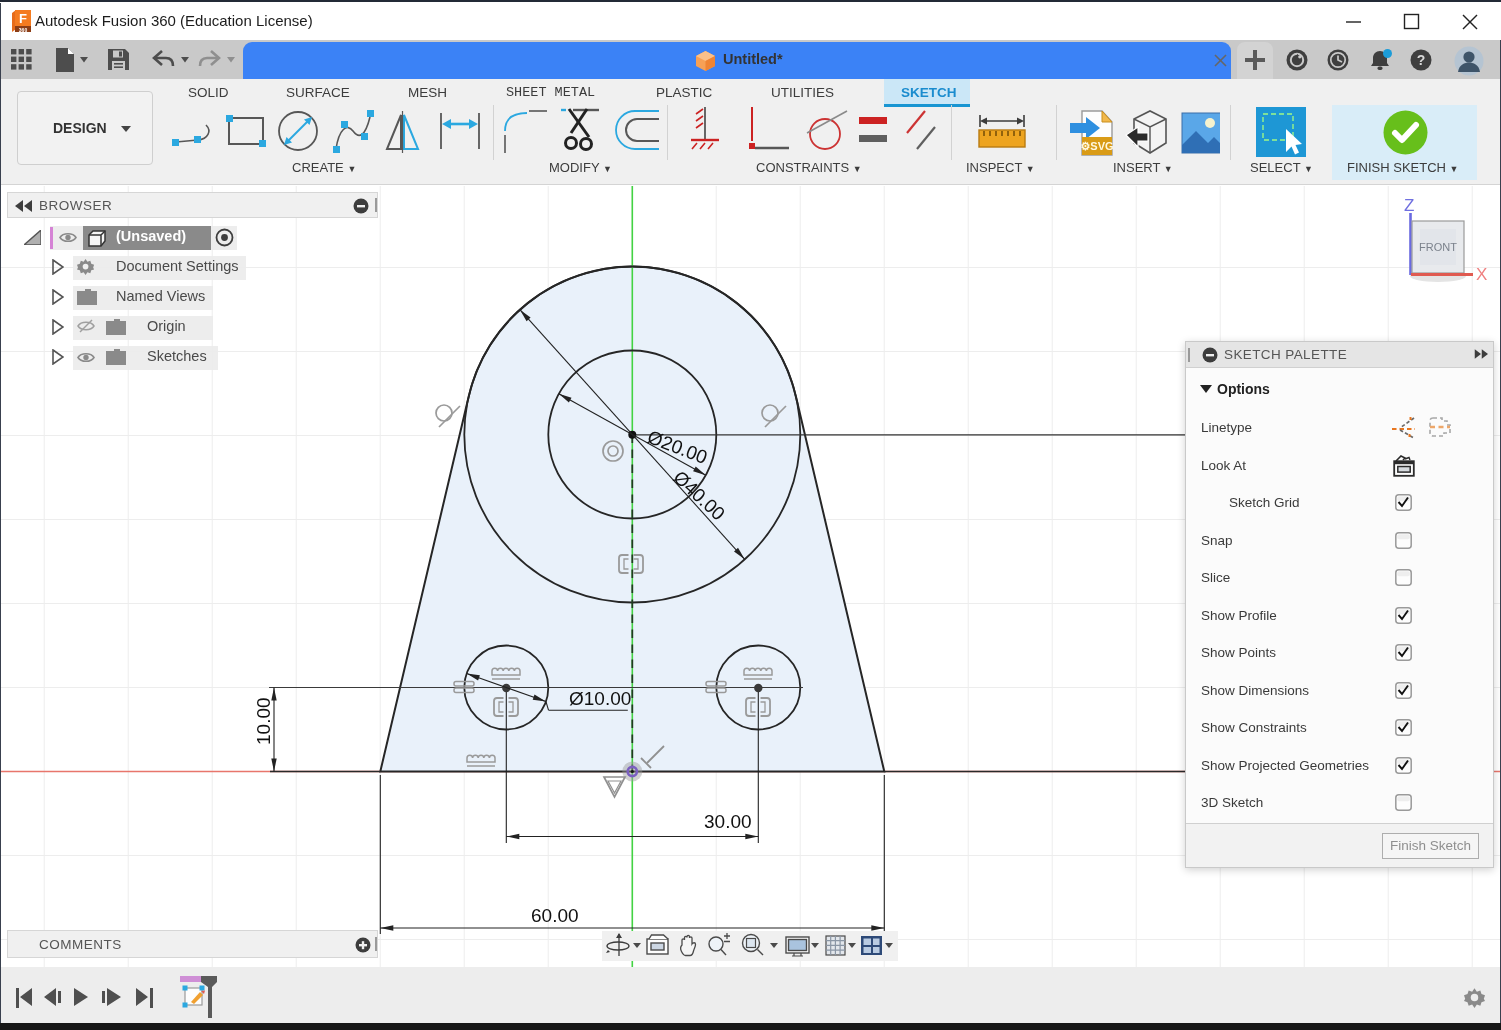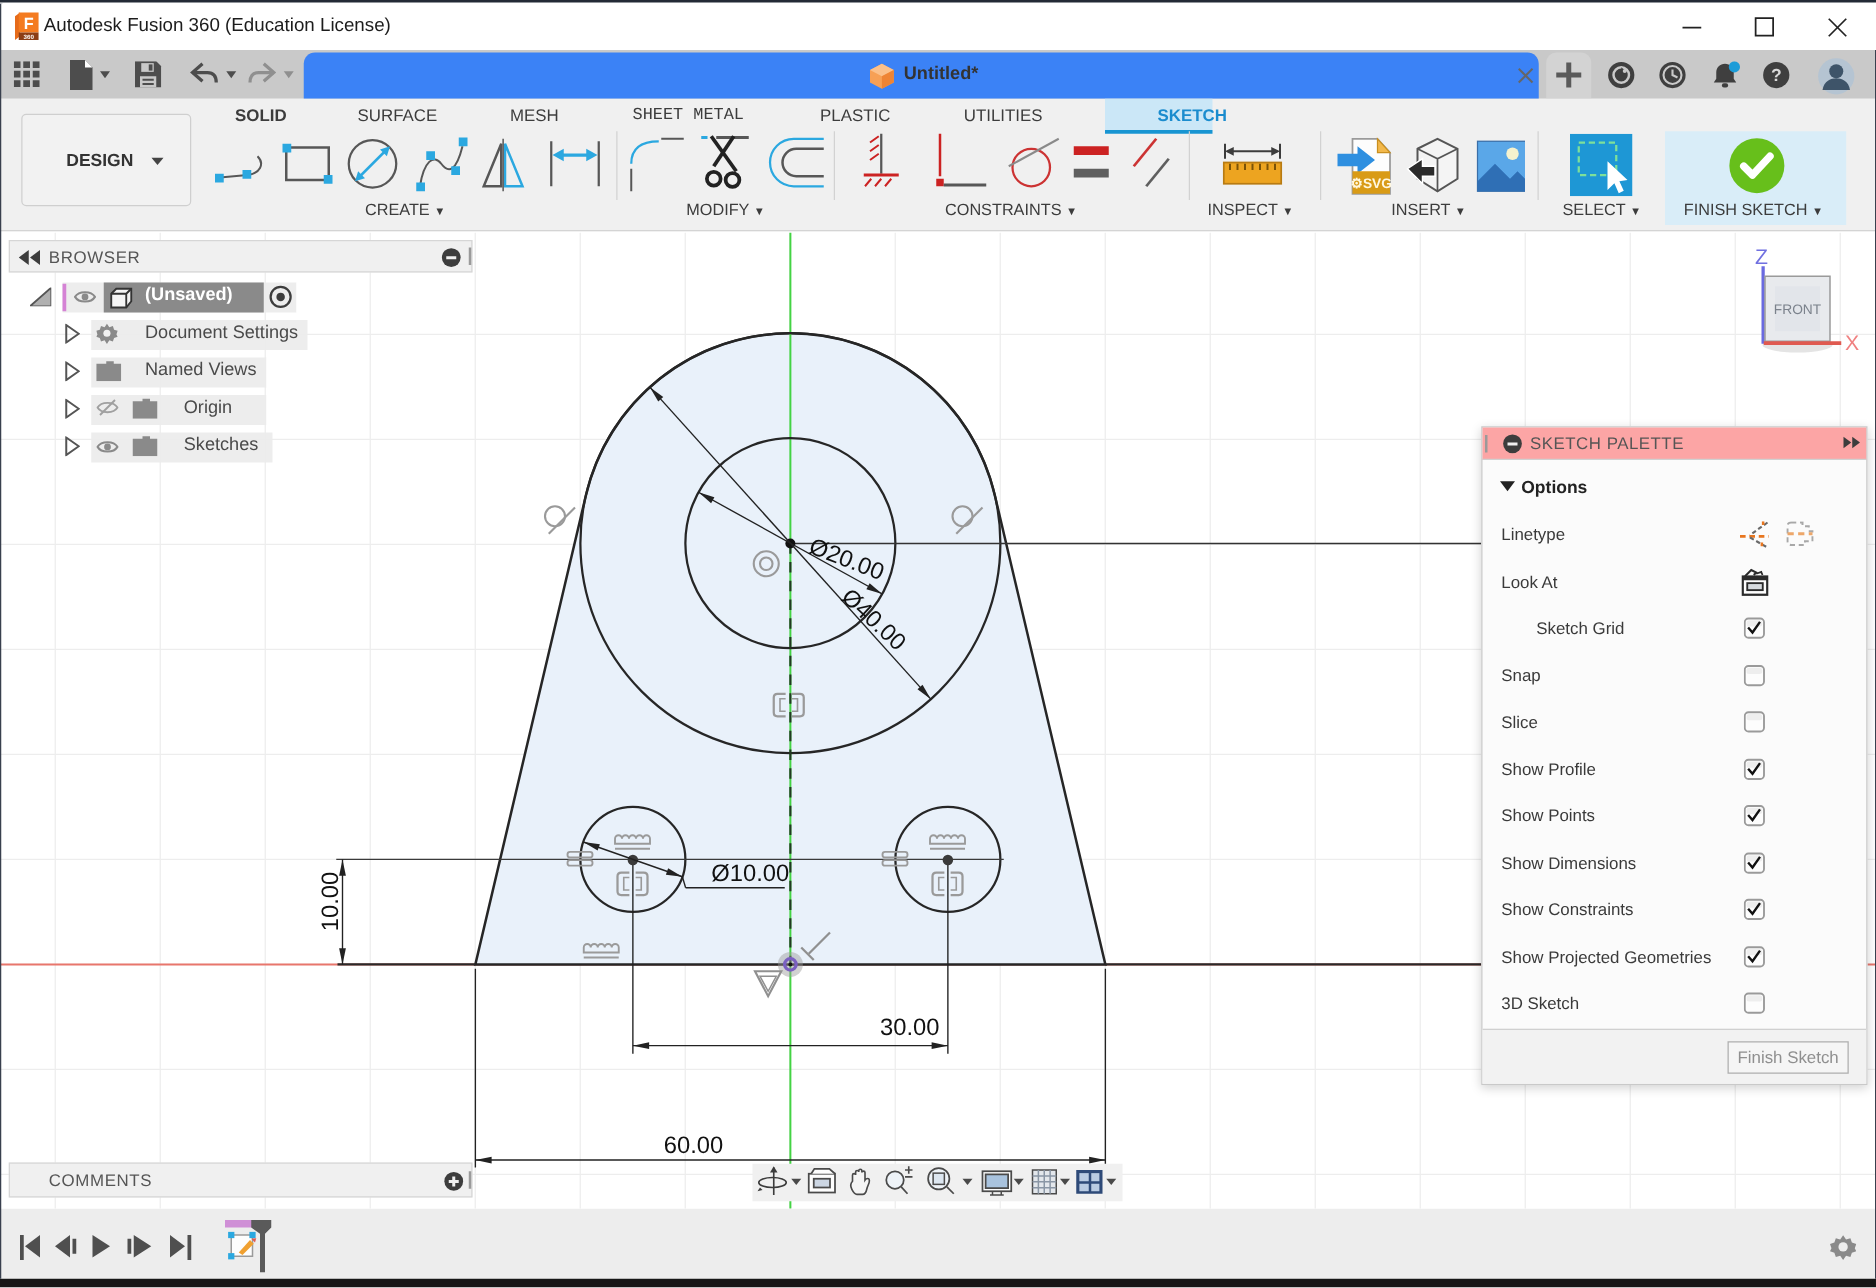--- a/index.html
+++ b/index.html
@@ -121,27 +121,27 @@
   </svg>
 </div>
 
 <div class="abs" style="left:0;top:79px;width:1501px;height:106px;background:#f0f0f0;border-bottom:1px solid #d4d4d4;font-size:13.5px;color:#3c3c3c;">
 
   <div class="abs" style="left:884px;top:0px;width:86px;height:25px;background:#cbe7f7;"></div>
   <div class="abs" style="left:884px;top:24.5px;width:86px;height:3.2px;background:#1895d2;"></div>
   <div class="abs" style="left:1332px;top:26px;width:145px;height:75px;background:#d9edf8;"></div>
 
   <div class="abs" style="left:0;top:6px;width:1501px;height:16px;">
-    <span class="abs" style="left:188px;font-weight:bold;">SOLID</span>
+    <span class="abs" style="left:188px;">SOLID</span>
     <span class="abs" style="left:286px;">SURFACE</span>
     <span class="abs" style="left:408px;">MESH</span>
     <span class="abs" style="left:506px;font-family:Liberation Mono, monospace;">SHEET METAL</span>
     <span class="abs" style="left:656px;">PLASTIC</span>
     <span class="abs" style="left:771px;">UTILITIES</span>
-    <span class="abs" style="left:926px;color:#1b8cce;font-weight:bold;">SKETCH</span>
+    <span class="abs" style="left:901px;color:#1b8cce;font-weight:bold;">SKETCH</span>
   </div>
 
   <div class="abs" style="left:17px;top:12px;width:136px;height:74px;border:1px solid #cfcfcf;border-radius:4px;background:#f2f2f2;">
     <span class="abs" style="left:35px;top:28px;font-weight:bold;font-size:14px;color:#333;">DESIGN</span>
     <svg class="abs" style="left:103px;top:34px;" width="10" height="7" viewBox="0 0 10 7">
         <path d="M0,0 L10,0 L5,6 Z" fill="#444"></path>
       </svg>
   </div>
 
   <div class="abs" style="left:493px;top:26px;width:1px;height:55px;background:#d2d2d2;"></div>
@@ -627,21 +627,21 @@
       <rect x="271" y="7.5" width="6.5" height="6.5" fill="#b9cbe2"></rect>
       <rect x="261.5" y="16" width="7.5" height="6" fill="#b9cbe2"></rect>
       <rect x="271" y="16" width="6.5" height="6" fill="#b9cbe2"></rect>
     </g>
     <path d="M283,12 l8,0 -4,5 Z" fill="#4a4a4a"></path>
   </svg>
 </div>
 </div>
 
 <div class="abs" style="left:1185px;top:341px;width:309px;height:527px;background:#fbfbfb;border:1px solid #c9c9c9;box-shadow:0 2px 8px rgba(0,0,0,0.18);">
-  <div class="abs" style="left:0;top:0;width:307px;height:26px;background:#fca5a5;border-bottom:1px solid #d0d0d0;">
+  <div class="abs" style="left:0;top:0;width:307px;height:26px;background:#e5e5e5;border-bottom:1px solid #d0d0d0;">
     <div class="abs" style="left:2px;top:6px;width:2px;height:14px;background:#9a9a9a;"></div>
     <svg class="abs" style="left:16px;top:5px;" width="16" height="16" viewBox="0 0 16 16">
       <circle cx="8" cy="8" r="7.5" fill="#3d3d3d"></circle>
       <rect x="4" y="7" width="8" height="2.4" fill="#f0f0f0"></rect>
     </svg>
     <span class="abs" style="left:38px;top:5px;font-size:13.5px;color:#555;letter-spacing:0.4px;">SKETCH PALETTE</span>
     <svg class="abs" style="left:288px;top:7px;" width="14" height="10" viewBox="0 0 18 12">
       <path d="M1,0 L1,12 L9,6 Z" fill="#3d3d3d"></path>
       <path d="M10,0 L10,12 L18,6 Z" fill="#3d3d3d"></path>
     </svg>

